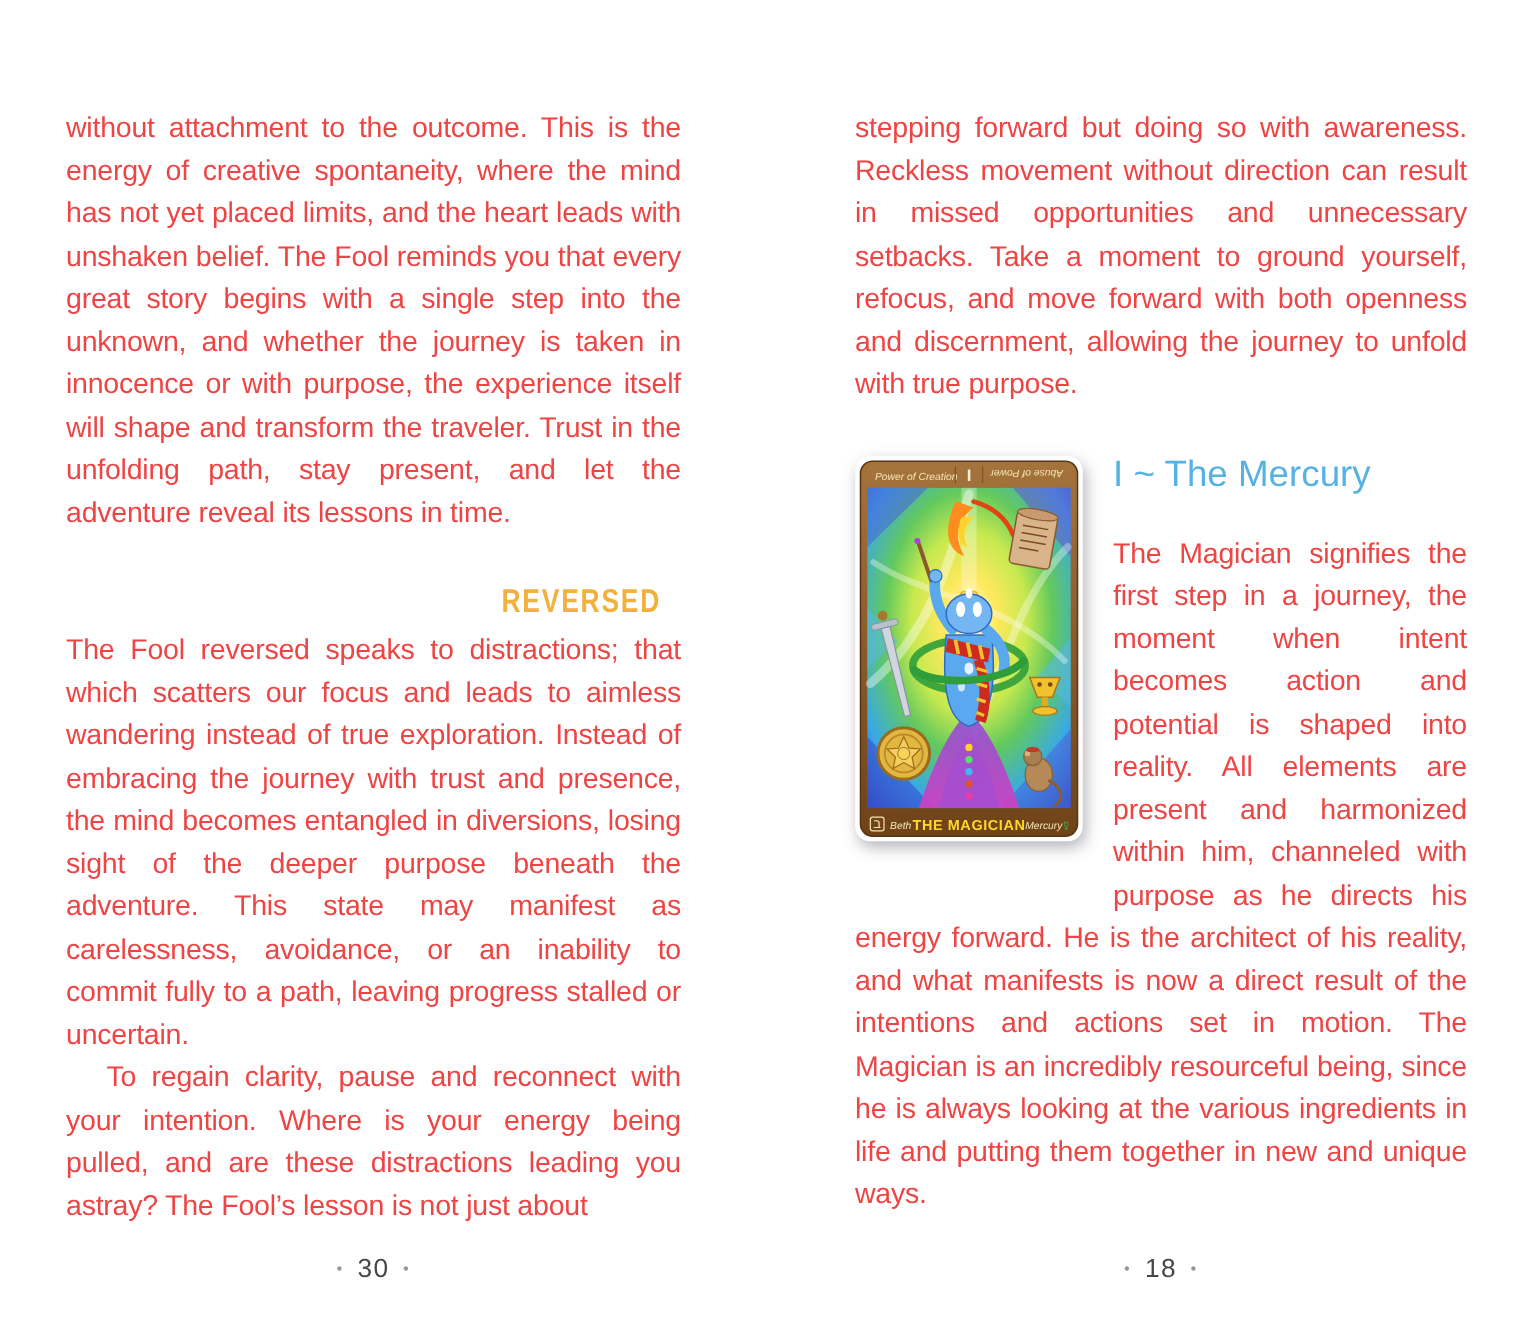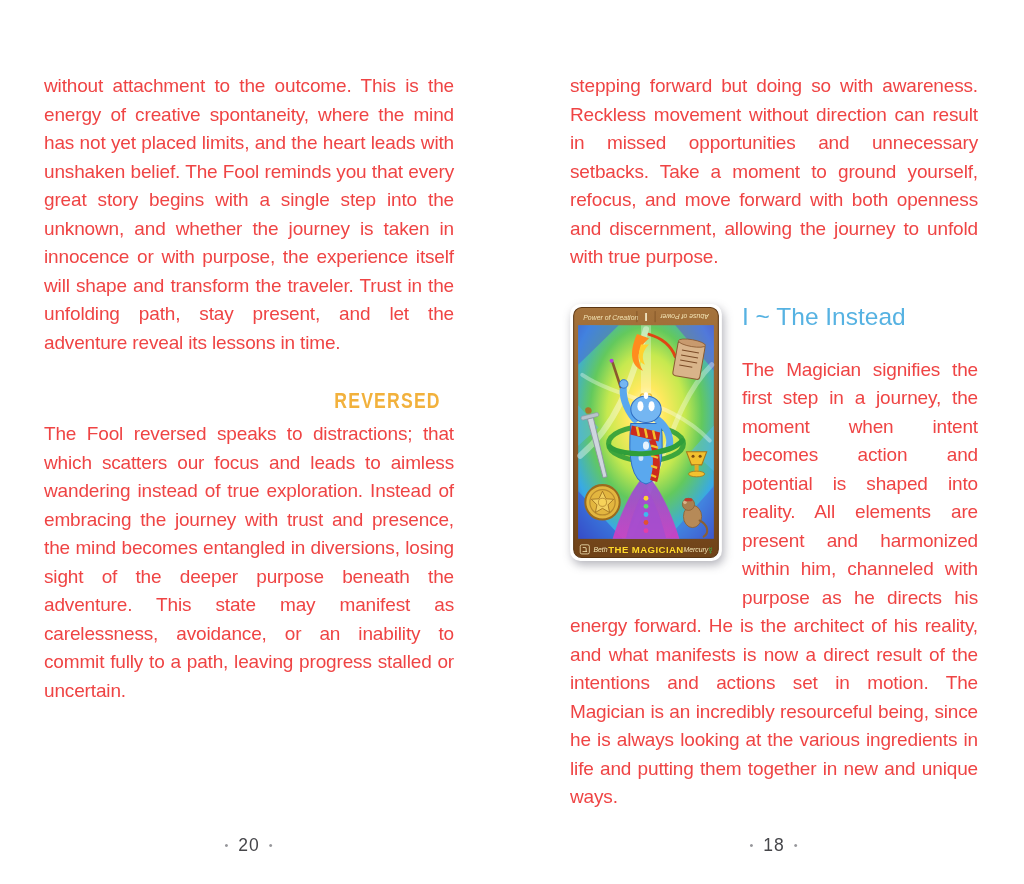--- a/index.html
+++ b/index.html
@@ -53,23 +53,24 @@
 <div class="spread">
 
   <section class="page page-left">
     <p class="body-text">without attachment to the outcome. This is the energy of creative spontaneity, where the mind has not yet placed limits, and the heart leads with unshaken belief. The Fool reminds you that every great story begins with a single step into the unknown, and whether the journey is taken in innocence or with purpose, the experience itself will shape and transform the traveler. Trust in the unfolding path, stay present, and let the adventure reveal its lessons in time.</p>
 
     <div class="reversed-wrap">
       <span class="reversed-heading">REVERSED</span>
     </div>
 
     <p class="body-text">The Fool reversed speaks to distractions; that which scatters our focus and leads to aimless wandering instead of true exploration. Instead of embracing the journey with trust and presence, the mind becomes entangled in diversions, losing sight of the deeper purpose beneath the adventure. This state may manifest as carelessness, avoidance, or an inability to commit fully to a path, leaving progress stalled or uncertain.</p>
+    <p class="body-text indent">To regain clarity, pause and reconnect with your intention. Where is your energy being pulled, and are these distractions leading you astray? The Fool’s lesson is not just about</p>
 
     <footer class="page-number">
-      <span class="dot">•</span><span>20</span><span class="dot">•</span>
+      <span class="dot">•</span><span>30</span><span class="dot">•</span>
     </footer>
   </section>
 
   <section class="page page-right">
     <p class="body-text">stepping forward but doing so with awareness. Reckless movement without direction can result in missed opportunities and unnecessary setbacks. Take a moment to ground yourself, refocus, and move forward with both openness and discernment, allowing the journey to unfold with true purpose.</p>
 
     <div class="magician-block">
 
       <div class="card-float">
         <svg viewBox="0 0 150 254" xmlns="http://www.w3.org/2000/svg">
@@ -200,21 +201,21 @@
             <rect x="10" y="238" width="9" height="9" rx="1.5" fill="none" stroke="#f3e4b4" stroke-width="0.8"></rect>
             <text x="14.5" y="245.2" text-anchor="middle" class="hebrew-glyph">ב</text>
             <text x="23" y="245.5" class="band-label">Beth</text>
             <text x="75" y="246.5" text-anchor="middle" class="band-title">THE MAGICIAN</text>
             <text x="112" y="245.5" text-anchor="start" class="band-label">Mercury</text>
             <text x="139" y="247" text-anchor="middle" class="mercury-glyph">☿</text>
           </g>
         </svg>
       </div>
 
-      <h2 class="magician-heading">I ~ The Instead</h2>
+      <h2 class="magician-heading">I ~ The Mercury</h2>
       <p class="body-text">The Magician signifies the first step in a journey, the moment when intent becomes action and potential is shaped into reality. All elements are present and harmonized within him, channeled with purpose as he directs his energy forward. He is the architect of his reality, and what manifests is now a direct result of the intentions and actions set in motion. The Magician is an incredibly resourceful being, since he is always looking at the various ingredients in life and putting them together in new and unique ways.</p>
     </div>
 
     <footer class="page-number">
       <span class="dot">•</span><span>18</span><span class="dot">•</span>
     </footer>
   </section>
 
 </div>
 

